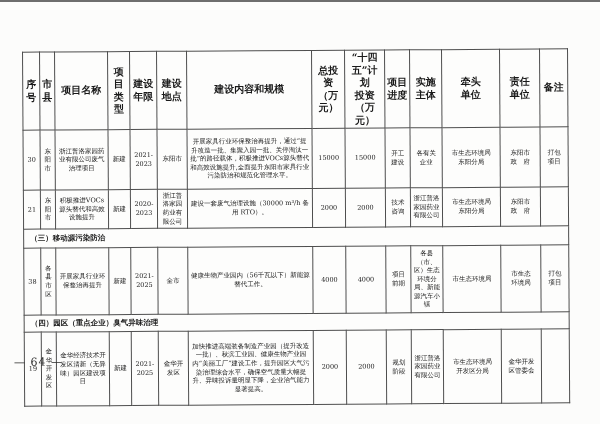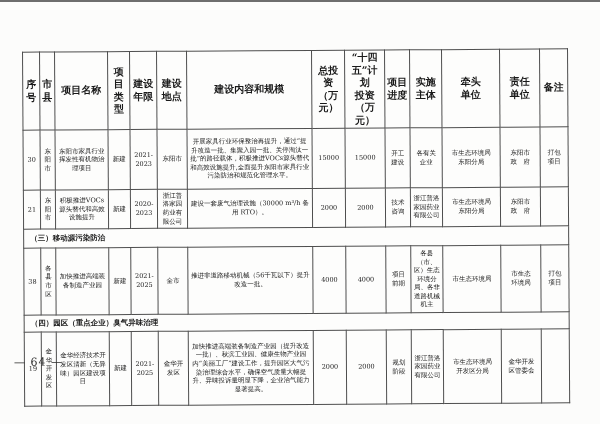--- a/index.html
+++ b/index.html
@@ -136,21 +136,21 @@
 单位</th>
           <th>备注</th>
         </tr>
       </thead>
       <tbody>
         <tr class="row-20">
           <td>30</td>
           <td>东
 阳
 市</td>
-          <td>东阳市家具行业挥发性有机物治理项目</td>
+          <td>浙江普洛家园药业有限公司废气治理项目</td>
           <td>新建</td>
           <td>2021-
 2023</td>
           <td>东阳市</td>
           <td class="content-cell">开展家具行业环保整治再提升，通过“提升改造一批、集聚入园一批、关停淘汰一批”的路径载体，积极推进VOCs源头替代和高效设施提升,全面提升东阳市家具行业污染防治和规范化管理水平。</td>
           <td>15000</td>
           <td>15000</td>
           <td>开工
 建设</td>
           <td>各有关
@@ -186,31 +186,31 @@
         </tr>
         <tr class="section-row">
           <td class="section-cell" colspan="14">（三）移动源污染防治</td>
         </tr>
         <tr class="row-22">
           <td>38</td>
           <td>各
 县
 市
 区</td>
-          <td>加快推进高端装备制造产业园</td>
+          <td>开展家具行业环保整治再提升</td>
           <td>新建</td>
           <td>2021-
 2025</td>
           <td>全市</td>
-          <td class="content-cell">推进非道路移动机械（56千瓦以下）提升改造一批。</td>
+          <td class="content-cell">健康生物产业园内（56千瓦以下）新能源替代工作。</td>
           <td>4000</td>
           <td>4000</td>
           <td>项目
 前期</td>
-          <td>各县（市、区）生态环境分局、各非道路机械机主</td>
+          <td>各县（市、区）生态环境分局、新能源汽车小镇</td>
           <td>市生态环境局</td>
           <td>市生态
 环境局</td>
           <td>打包
 项目</td>
         </tr>
         <tr class="section-row section-row4">
           <td class="section-cell" colspan="14">（四）园区（重点企业）臭气异味治理</td>
         </tr>
         <tr class="row-23">

